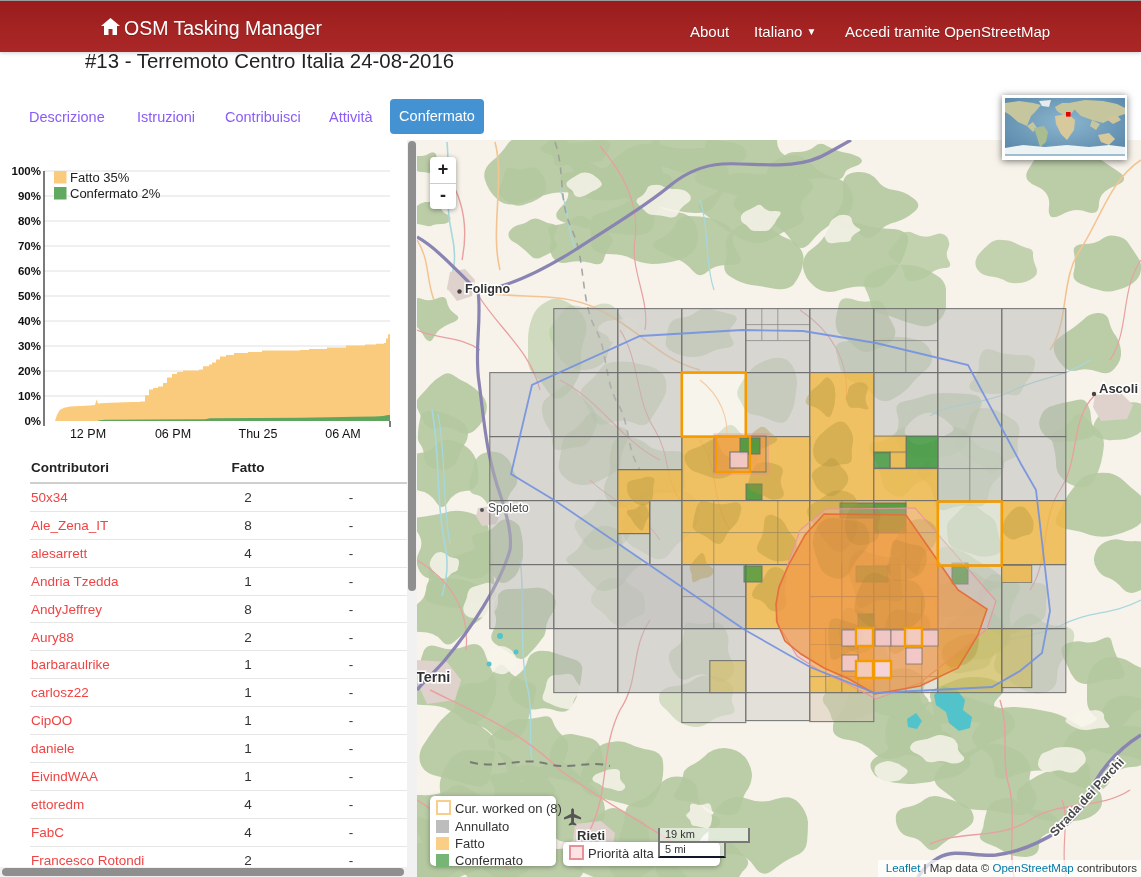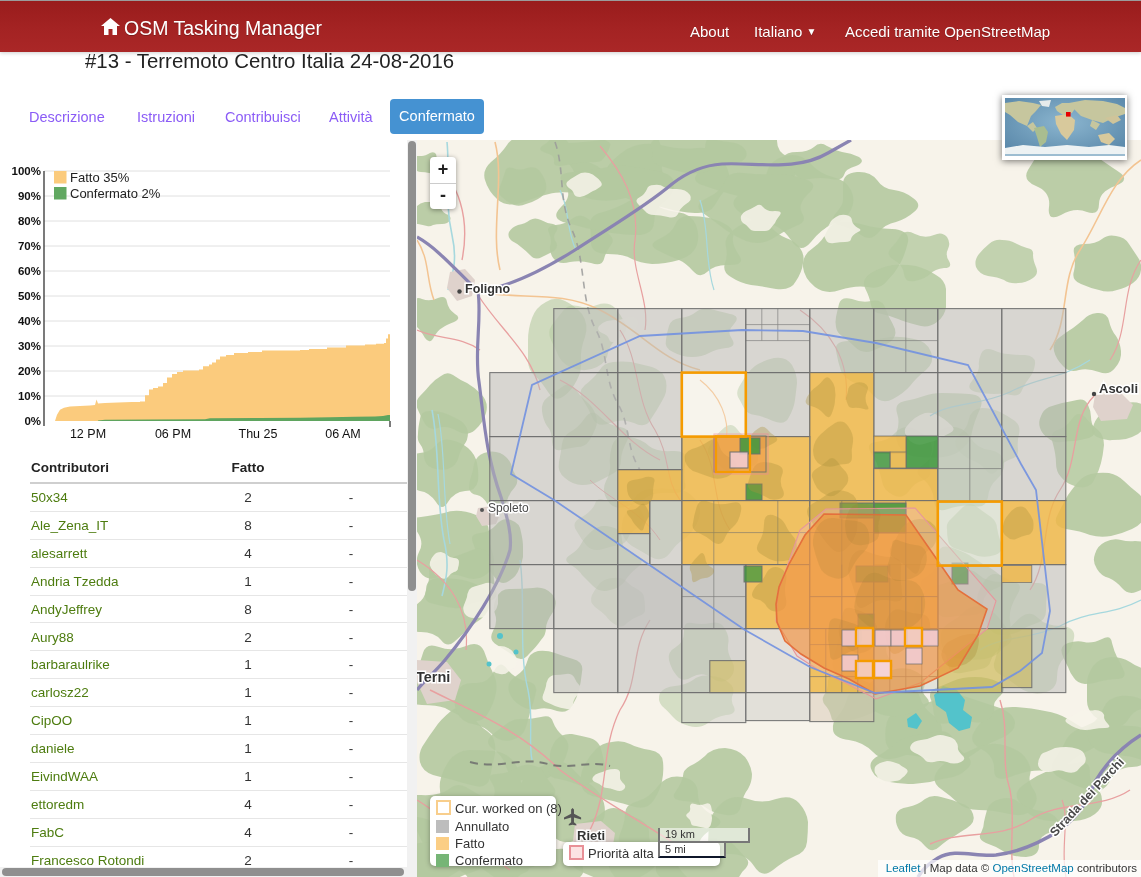--- a/index.html
+++ b/index.html
@@ -16,21 +16,21 @@
 border-radius:4px;color:#fff;font-size:14.5px;text-align:center;line-height:35px;}
 #leftpanel{position:absolute;left:0;top:140px;width:407px;height:737px;background:#fff;overflow:hidden;}
 #mapbox{position:absolute;left:417px;top:140px;width:724px;height:737px;overflow:hidden;}
 #vsb{position:absolute;left:407px;top:140px;width:10px;height:737px;background:#f1f1f1;}
 #vsbthumb{position:absolute;left:408px;top:141px;width:8px;height:450px;background:#8f8f8f;border-radius:4px;}
 #hsb{position:absolute;left:0;top:867px;width:407px;height:10px;background:#f1f1f1;}
 #hsbthumb{position:absolute;left:2px;top:868px;width:402px;height:8px;background:#8f8f8f;border-radius:4px;}
 #tbl{position:absolute;left:16px;top:0px;width:407px;height:737px;}
 .hrow{position:absolute;font-weight:bold;font-size:13.5px;color:#222;}
 .cell{position:absolute;font-size:13.5px;color:#333;white-space:nowrap;}
-.cell a{color:#4d7c0f;text-decoration:none;}
+.cell a{color:#ef4444;text-decoration:none;}
 .rowline{position:absolute;left:14px;width:385px;height:1px;background:#e6e6e6;}
 #zoomctl{position:absolute;left:430px;top:157px;width:26px;height:52px;background:#fff;
 border-radius:4px;box-shadow:0 1px 5px rgba(0,0,0,.4);}
 #zoomctl .zb{width:26px;height:26px;text-align:center;font-weight:bold;font-size:18px;color:#222;line-height:25px;}
 #zoomctl .sep{height:1px;background:#ccc;margin:0;}
 #legend1{position:absolute;left:430px;top:796px;width:126px;height:70px;background:#fff;
 border-radius:5px;box-shadow:0 1px 5px rgba(0,0,0,.35);font-size:13px;color:#333;}
 #legend2{position:absolute;left:563px;top:842px;width:157px;height:24px;background:#fff;
 border-radius:5px;box-shadow:0 1px 5px rgba(0,0,0,.35);font-size:13px;color:#333;}
 .li{position:absolute;left:6px;height:14px;}

